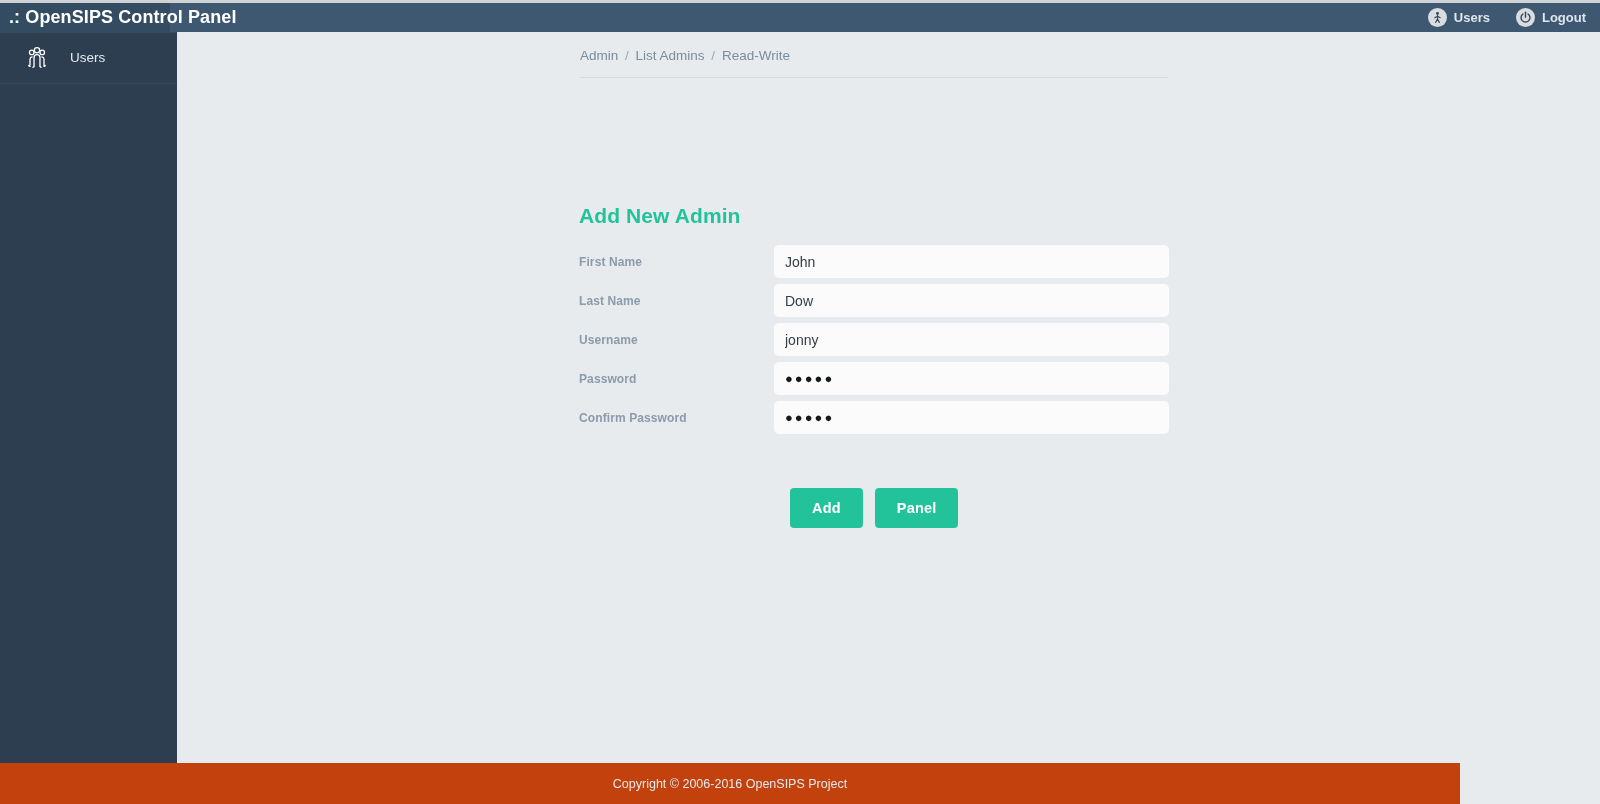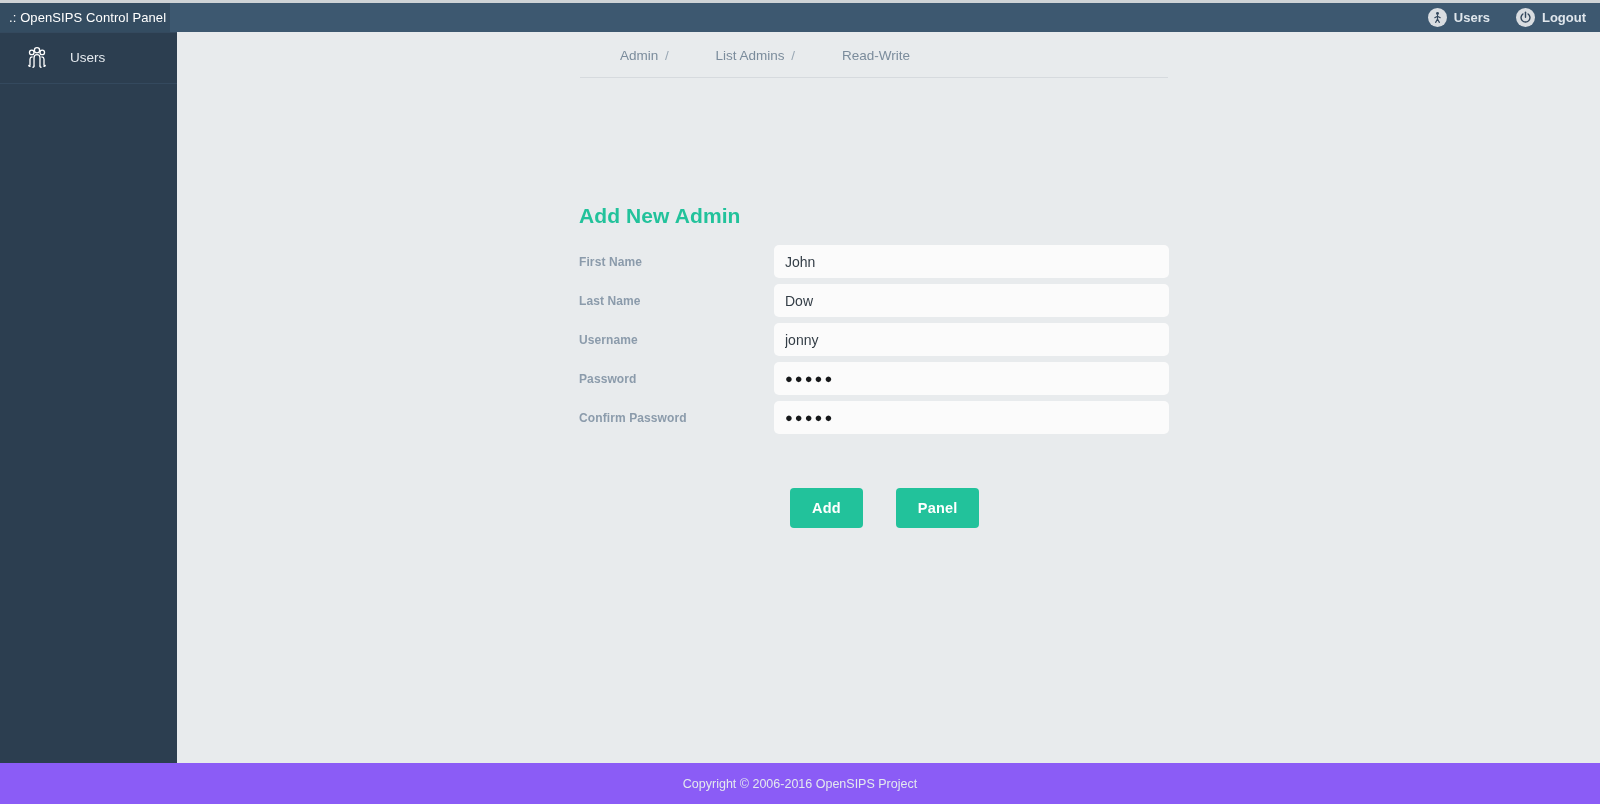--- a/index.html
+++ b/index.html
@@ -32,22 +32,22 @@
     top: 3px; left: 0;
     width: 1600px; height: 29px;
     background: #3d5870;
   }
   .brand {
     position: absolute;
     top: 0; left: 0;
     width: 170px; height: 29px;
     background: #344c61;
     color: #ffffff;
-    font-size: 13px;
-    font-weight: normal;
+    font-size: 18px;
+    font-weight: bold;
     line-height: 29px;
     padding-left: 9px;
     white-space: nowrap;
     letter-spacing: 0.1px;
   }
   .header-right {
     position: absolute;
     right: 14px; top: 0;
     height: 29px;
     display: flex;
@@ -120,21 +120,21 @@
     position: absolute;
     top: 16px;
     left: 403px;
     width: 588px;
     font-size: 13.5px;
     color: #7b8c9c;
     padding-bottom: 14px;
     border-bottom: 1px solid #d6dade;
     white-space: nowrap;
   }
-  .breadcrumb .crumb { cursor: pointer; margin-left: 40px; }
+  .breadcrumb .crumb { cursor: pointer; }
   .breadcrumb .sep { margin: 0 3px; color: #9aa8b5; }
 
   .form-title {
     position: absolute;
     top: 172px;
     left: 402px;
     font-size: 21px;
     font-weight: bold;
     color: #22c29b;
     letter-spacing: 0.1px;
@@ -176,44 +176,44 @@
     letter-spacing: 2px;
     font-size: 13px;
     color: #16181a;
   }
 
   .form-actions {
     position: absolute;
     top: 456px;
     left: 613px;
     display: flex;
-    gap: 33px;
+    gap: 12px;
   }
   .btn {
     background: #22c29b;
     color: #ffffff;
     border: none;
     border-radius: 4px;
     font-family: "Liberation Sans", sans-serif;
     font-size: 14.5px;
     font-weight: bold;
     height: 40px;
     padding: 0 22px;
     min-width: 70px;
     cursor: pointer;
     letter-spacing: 0.2px;
   }
 
   
   .footer {
     position: absolute;
     bottom: 0; left: 0;
-    width: 1600px;
+    width: 1460px;
     height: 41px;
-    background: #8b5cf6;
+    background: #c2410c;
     color: #e3e9ee;
     font-size: 12.5px;
     display: flex;
     align-items: center;
     justify-content: center;
   }
 </style>
 </head>
 <body>
 

